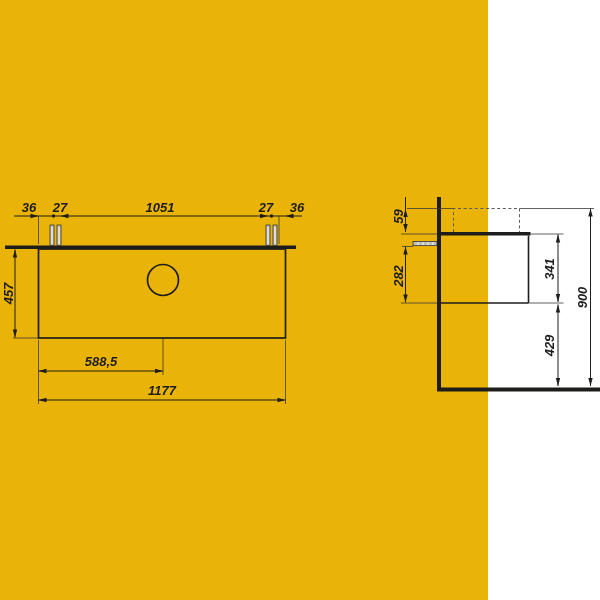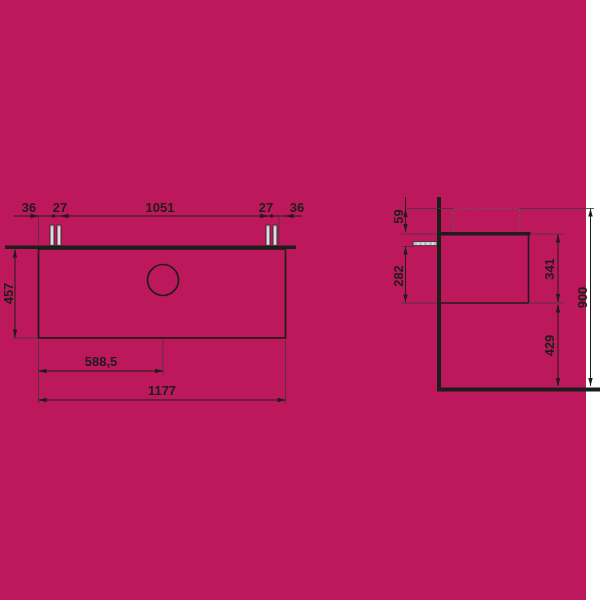--- a/index.html
+++ b/index.html
@@ -1,20 +1,21 @@
 <!DOCTYPE html>
 <html><head>
 <meta charset="utf-8">
 <style>
   html, body { margin: 0; padding: 0; background: #ffffff; }
   #canvas {
     position: relative;
-    width: 586px; height: 600px;
-    background: #be185d;
+    width: 488px; height: 600px;
+    background: #eab308;
     font-family: "Liberation Sans", sans-serif;
+    font-style: italic;
   }
   svg { display: block; }
   .dim-label {
     font-family: "Liberation Sans", sans-serif;
     font-weight: bold;
     font-size: 13px;
     fill: #1d1d1b;
   }
   .thin   { stroke: #1d1d1b; stroke-width: 1;   fill: none; }
   .ext    { stroke: #3a3a3a; stroke-width: 0.8; fill: none; }

